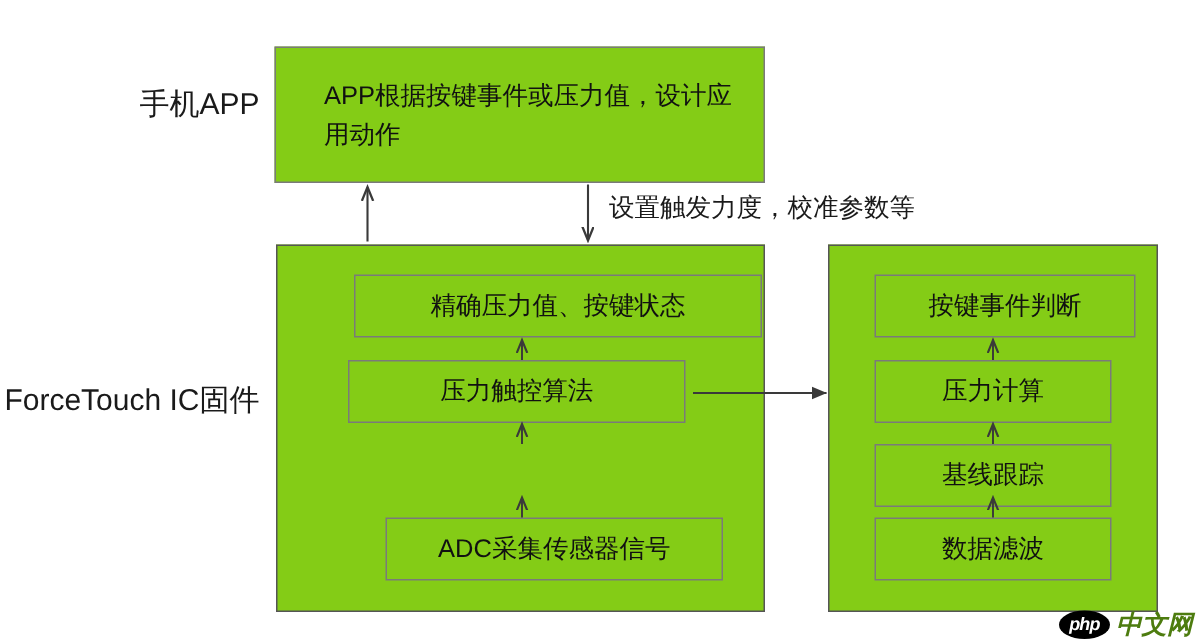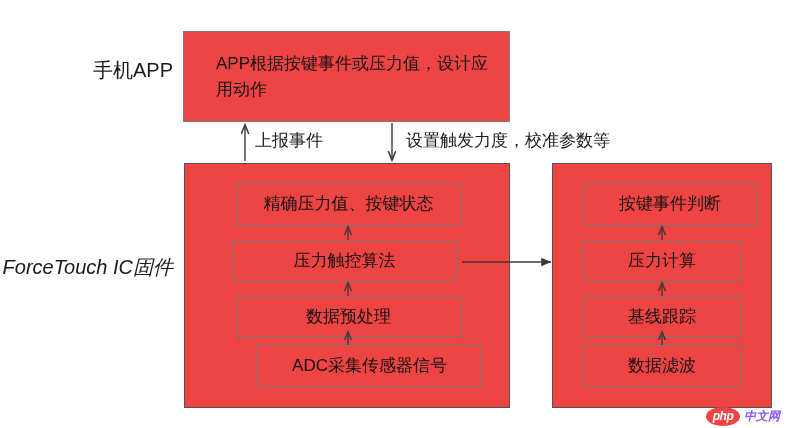--- a/index.html
+++ b/index.html
@@ -32,29 +32,28 @@
   }
   #label-app {
     left: 0px;
     top: 59px;
     width: 173px;
   }
   #label-firmware {
     left: 0px;
     top: 256px;
     width: 173px;
-    font-style: italic;
   }
 
   
   .box {
     position: absolute;
     box-sizing: border-box;
     border: 1.5px solid #7a7a7a;
-    background: #ef4444;
+    background: #84cc16;
   }
   .container-box {
     border: 1.5px solid #555555;
   }
   .inner-box {
     border: 1.5px solid #7a7a7a;
     display: flex;
     align-items: center;
     justify-content: center;
   }
@@ -114,84 +113,81 @@
     color: #1a1a1a;
     white-space: nowrap;
   }
   #caption-report {
     left: 255px;
     top: 130px;
   }
   #caption-config {
     left: 406px;
     top: 130px;
+    font-family: Liberation Mono, monospace;
   }
 
   
   #watermark {
     position: absolute;
     left: 706px;
     top: 406px;
     height: 20px;
     display: flex;
     align-items: center;
   }
   #watermark .php-badge {
     width: 34px;
     height: 19px;
     border-radius: 50%;
-    background: #ef4444;
+    background: #000000;
     color: #ffffff;
     font-size: 12px;
     font-weight: bold;
     font-style: italic;
     display: flex;
     align-items: center;
     justify-content: center;
     letter-spacing: -0.5px;
   }
   #watermark .wm-text {
     margin-left: 4px;
-    font-size: 12px;
+    font-size: 17px;
     font-weight: bold;
     font-style: italic;
-    color: #8b5cf6;
+    color: #4d7c0f;
     letter-spacing: 0px;
   }
 </style>
 </head>
 <body>
 
 <div id="canvas">
 
   <div class="side-label" id="label-app">手机APP</div>
 
   <div class="side-label" id="label-firmware">ForceTouch IC固件</div>
 
   <div class="box" id="app-box">
     <div class="app-text">APP根据按键事件或压力值，设计应用动作</div>
   </div>
 
-  <div class="arrow-caption" id="caption-report">上报事件</div>
 
   <div class="arrow-caption" id="caption-config">设置触发力度，校准参数等</div>
 
   <div class="box container-box" id="firmware-container"></div>
 
-  <div class="box inner-box" style="left:236px; top:183px; width:225px; height:42px;">
+  <div class="box inner-box" style="left:236px; top:183px; width:272px; height:42px;">
     <span>精确压力值、按键状态</span>
   </div>
 
   <div class="box inner-box" style="left:232px; top:240px; width:225px; height:42px;">
     <span>压力触控算法</span>
   </div>
 
-  <div class="box inner-box" style="left:236px; top:296px; width:225px; height:42px;">
-    <span>数据预处理</span>
-  </div>
 
   <div class="box inner-box" style="left:236px; top:345px; width:225px; height:42px;margin-left:21px;">
     <span>ADC采集传感器信号</span>
   </div>
 
   <div class="box container-box" id="algo-container"></div>
 
   <div class="box inner-box" style="left:583px; top:183px; width:174px; height:42px;">
     <span>按键事件判断</span>
   </div>

